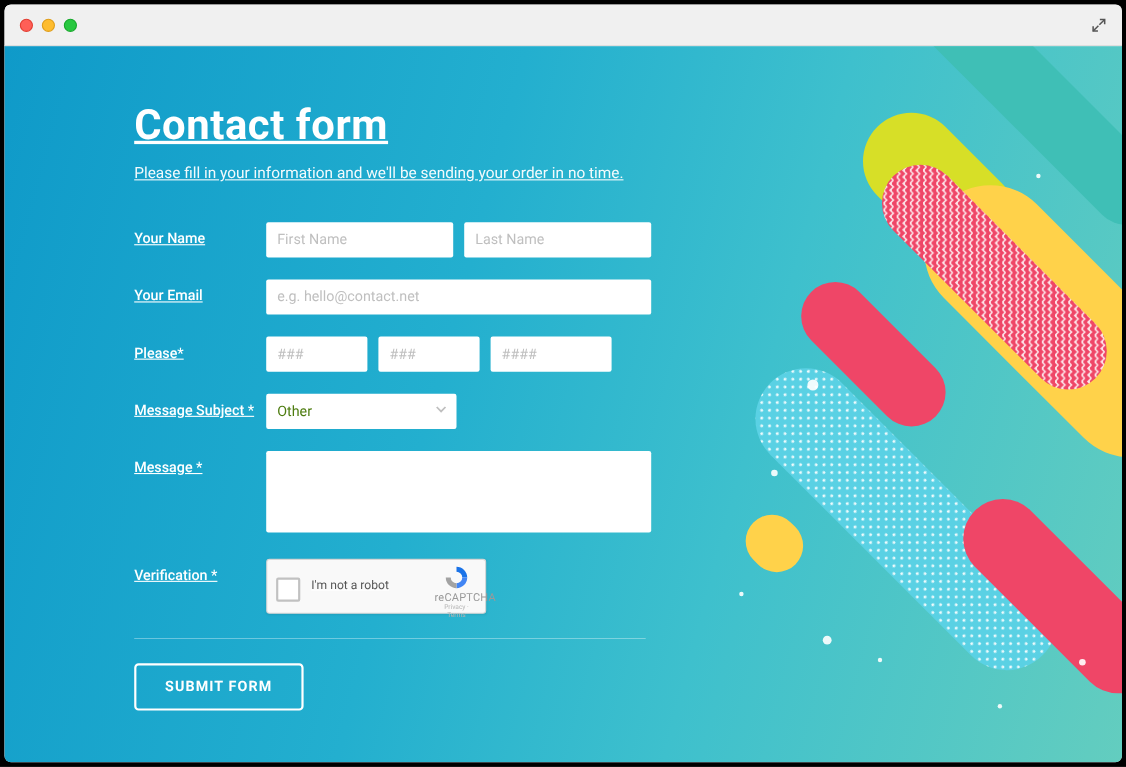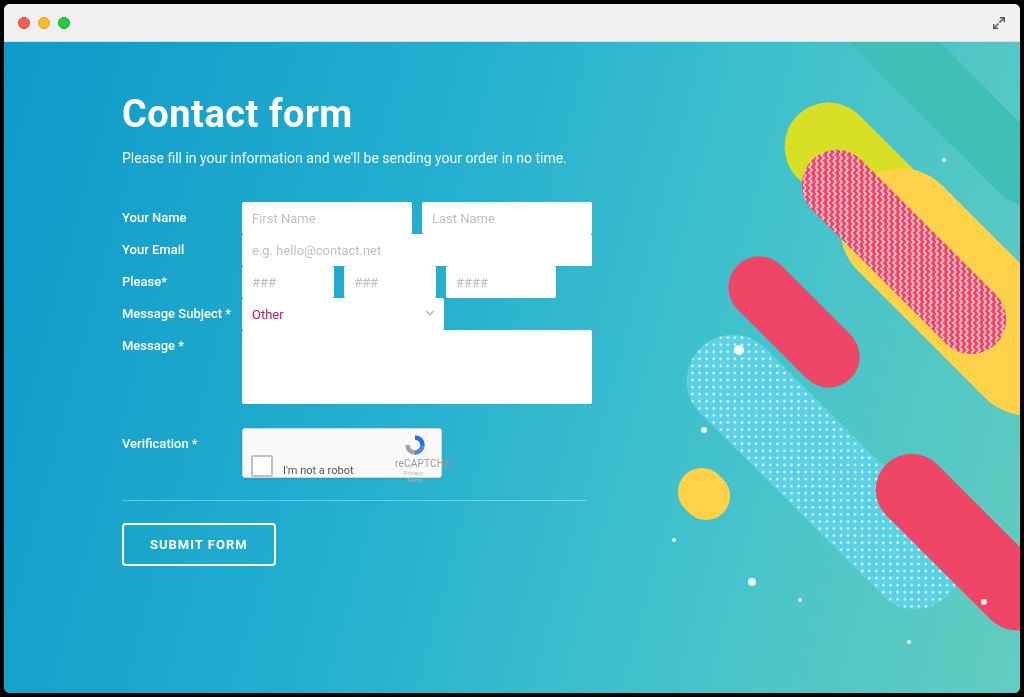--- a/index.html
+++ b/index.html
@@ -40,57 +40,57 @@
     left: 0; right: 0; top: 38px; bottom: 0;
     background: linear-gradient(105deg, #0f9ac9 0%, #23afcf 40%, #3ec0cd 65%, #63cdbf 100%);
     color: #fff;
     overflow: hidden;
   }
 
   
   .art { position: absolute; inset: 0; pointer-events: none; }
 
   
-  .content { position: relative; padding: 50px 0 0 118px; width: 640px; }
+  .content { position: relative; padding: 50px 0 0 118px; width: 640px; text-decoration: underline; }
   .heading { font-size: 38px; font-weight: 700; letter-spacing: 0.5px; margin-bottom: 14px; }
   .subtitle { font-size: 14px; font-weight: 400; opacity: 0.95; margin-bottom: 36px; }
 
   .form { width: 470px; }
-  .row { display: flex; align-items: flex-start; margin-bottom: 0; }
+  .row { display: flex; align-items: flex-start; margin-bottom: 20px; }
   .row .label { width: 120px; padding-top: 8px; font-size: 13px; font-weight: 500; color: #fff; }
   .row .fields { flex: 1; display: flex; gap: 10px; }
 
   input.text, textarea.text {
     width: 100%;
     height: 32px;
     border: none;
     border-radius: 2px;
     background: #fff;
     padding: 0 10px;
     font-size: 13px;
     color: #1d4ed8;
   }
   input.text::placeholder, textarea.text::placeholder { color: #bfbfbf; }
   textarea.text { height: 74px; padding: 8px 10px; resize: none; }
 
   .select {
-    position: relative; width: 202px; height: 32px;
-    background: #fff; border-radius: 2px; color: #be185d;
+    position: relative; width: 173px; height: 32px;
+    background: #fff; border-radius: 2px; color: #4d7c0f;
     display: flex; align-items: center; padding: 0 10px;
     font-size: 13px; cursor: pointer;
   }
   .select .chev { position: absolute; right: 8px; top: 50%; transform: translateY(-50%); color: #bfbfbf; }
 
   .captcha {
     width: 200px; height: 50px;
     background: #f9f9f9;
     border: 1px solid #d6d6d6;
     border-radius: 3px;
-    display: flex; align-items: flex-end;
-    padding: 0 8px;
+    display: flex; align-items: flex-start;
+    padding: 16px 8px;
     box-shadow: 0 1px 2px rgba(0,0,0,0.08);
     color: #333;
     position: relative;
   }
   .captcha .cb {
     width: 22px; height: 22px;
     border: 2px solid #c1c1c1;
     border-radius: 2px;
     background: #fff;
     margin-right: 10px;

